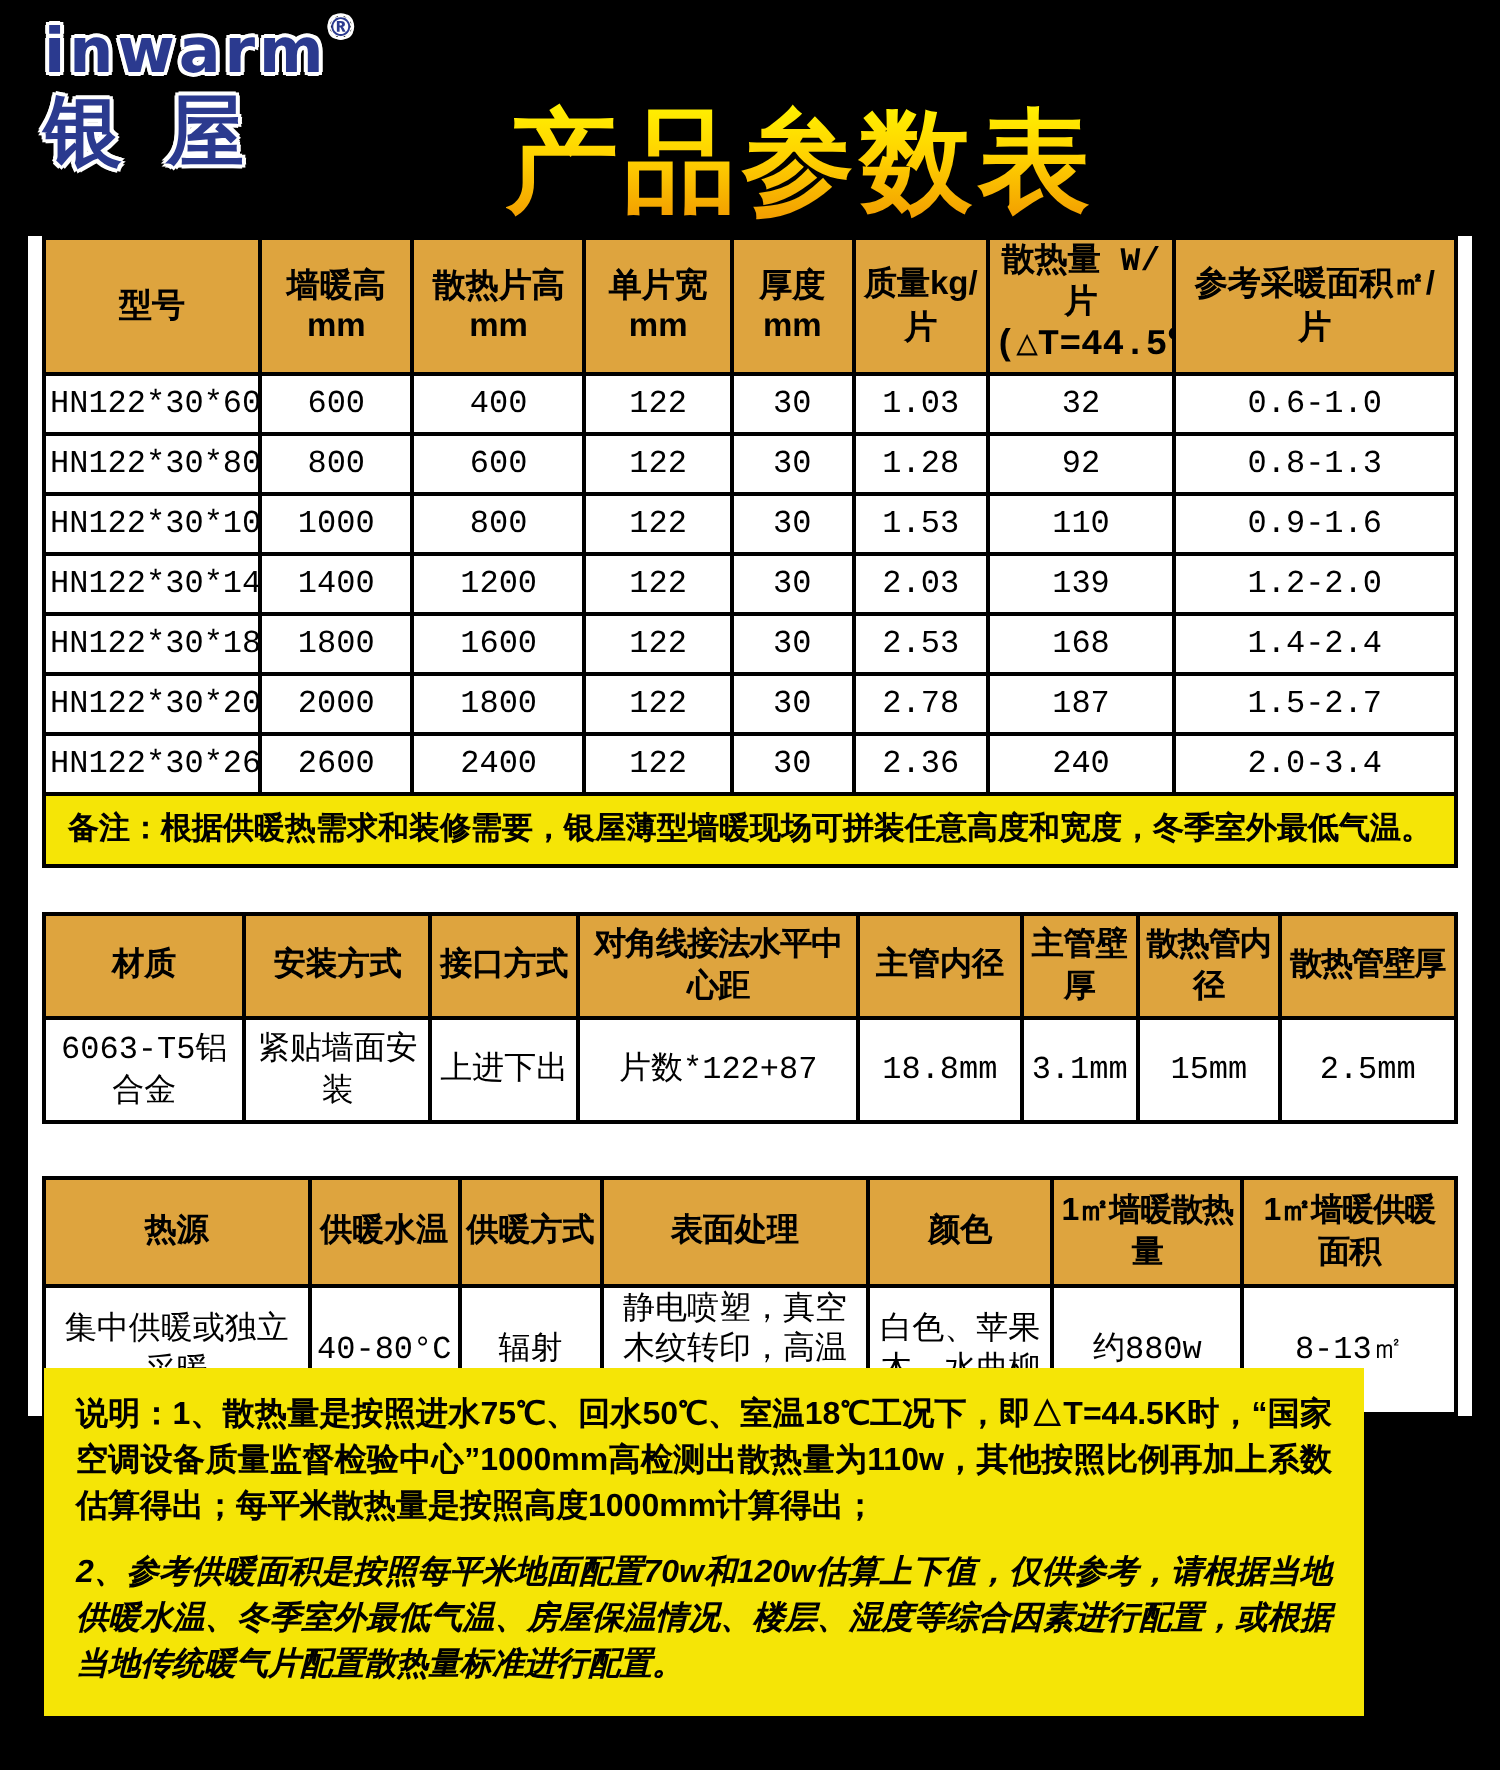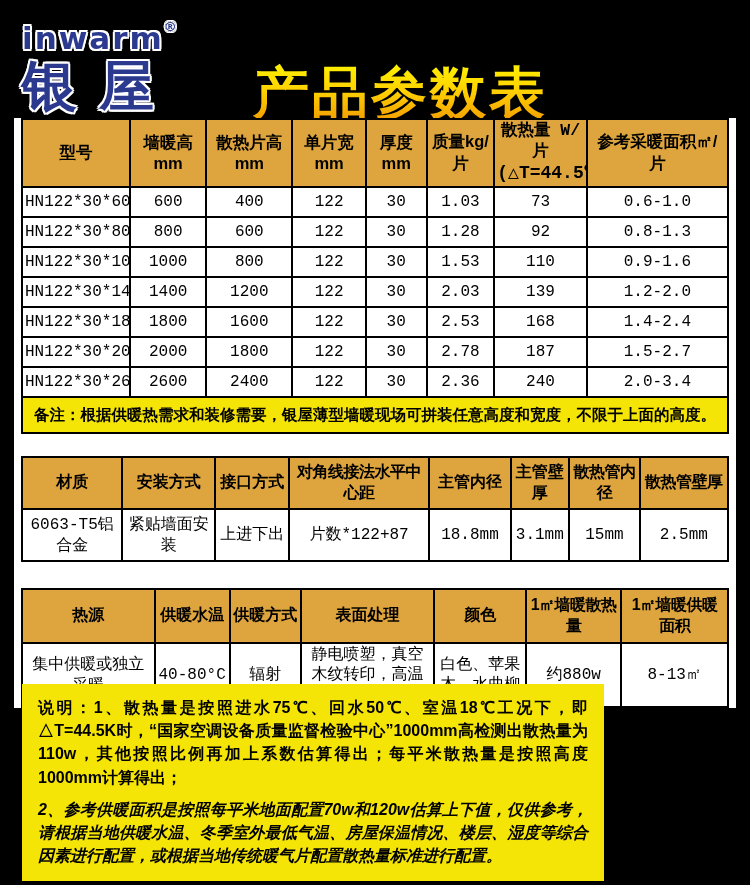--- a/index.html
+++ b/index.html
@@ -5,31 +5,31 @@
   html,body { margin:0; padding:0; }
   body {
     width:750px; height:885px;
     background:#000;
     font-family:"Liberation Sans", sans-serif;
     -webkit-font-smoothing:antialiased;
   }
   .page { position:relative; width:750px; height:885px; background:#000; overflow:hidden; }
 
   
-  .hdr { position:absolute; top:12px; left:0; width:750px; height:118px; }
+  .hdr { position:absolute; top:0; left:0; width:750px; height:118px; }
   .logo { position:absolute; left:22px; top:8px; line-height:1; }
   .outline {
     color:#2b3a8f;
     text-shadow:
       2px 0 0 #fff, -2px 0 0 #fff, 0 2px 0 #fff, 0 -2px 0 #fff,
       1.6px 1.6px 0 #fff, -1.6px 1.6px 0 #fff, 1.6px -1.6px 0 #fff, -1.6px -1.6px 0 #fff;
   }
   .logo-en { font-family:"DejaVu Sans", sans-serif; font-weight:bold; font-size:31px; letter-spacing:2px; }
   .logo-en sup { font-size:13px; vertical-align:18px; letter-spacing:0; }
-  .logo-cn { font-family:"DejaVu Sans", sans-serif; font-weight:bold; font-size:55px; letter-spacing:22px; margin-top:5px; }
+  .logo-cn { font-family:"DejaVu Sans", sans-serif; font-weight:bold; font-size:39px; letter-spacing:22px; margin-top:5px; }
   .title {
     position:absolute; left:237px; top:28px; margin:16px;
     font-size:56px; font-weight:900; letter-spacing:3px;
     font-family:"Liberation Sans", sans-serif;
     color:#f6b800;
   }
   @supports (-webkit-background-clip: text) {
     .title {
       background:linear-gradient(180deg,#fff600 5%,#ffd200 45%,#ee8c00 100%);
       -webkit-background-clip:text;
@@ -69,21 +69,21 @@
   .gap1 { height:22px; background:#fff; }
   .gap2 { height:26px; background:#fff; }
   .t2 th { height:48px; font-size:16px; }
   .t2 td { height:48px; }
   .t3 th { height:50px; font-size:16px; }
   .t3 td { height:44px; }
   .wrapcell { font-size:16px; line-height:1.25; }
 
   
   .notes {
-    position:absolute; left:22px; top:684px; width:582px;
+    position:absolute; left:22px; top:684px; width:660px;
     box-sizing:border-box;
     background:#f5e506;
     padding:12px 16px 14px 16px;
   }
   .notes p {
     margin:0; color:#000;
     font-size:16px; font-weight:bold; line-height:1.45;
     text-align:justify;
   }
   .notes p + p { margin-top:9px;font-style:italic; }
@@ -130,21 +130,21 @@
         </tr>
       </thead>
       <tbody>
         <tr>
           <td>HN122*30*600</td>
           <td>600</td>
           <td>400</td>
           <td>122</td>
           <td>30</td>
           <td>1.03</td>
-          <td>73</td>
+          <td>32</td>
           <td>0.6-1.0</td>
         </tr>
         <tr>
           <td>HN122*30*800</td>
           <td>800</td>
           <td>600</td>
           <td>122</td>
           <td>30</td>
           <td>1.28</td>
           <td>92</td>
@@ -195,21 +195,21 @@
           <td>2600</td>
           <td>2400</td>
           <td>122</td>
           <td>30</td>
           <td>2.36</td>
           <td>240</td>
           <td>2.0-3.4</td>
         </tr>
       </tbody>
     </table>
-    <div class="note-row">备注：根据供暖热需求和装修需要，银屋薄型墙暖现场可拼装任意高度和宽度，不限于上面的高度。</div>
+    <div class="note-row">备注：根据供暖热需求和装修需要，银屋薄型墙暖现场可拼装任意高度和宽度，冬季室外最低气温。</div>
 
     <div class="gap1"></div>
 
     <table class="t2">
       <colgroup>
         <col style="width:14.2%">
           <col style="width:13.2%">
           <col style="width:10.4%">
           <col style="width:19.9%">
         <col style="width:11.5%">

